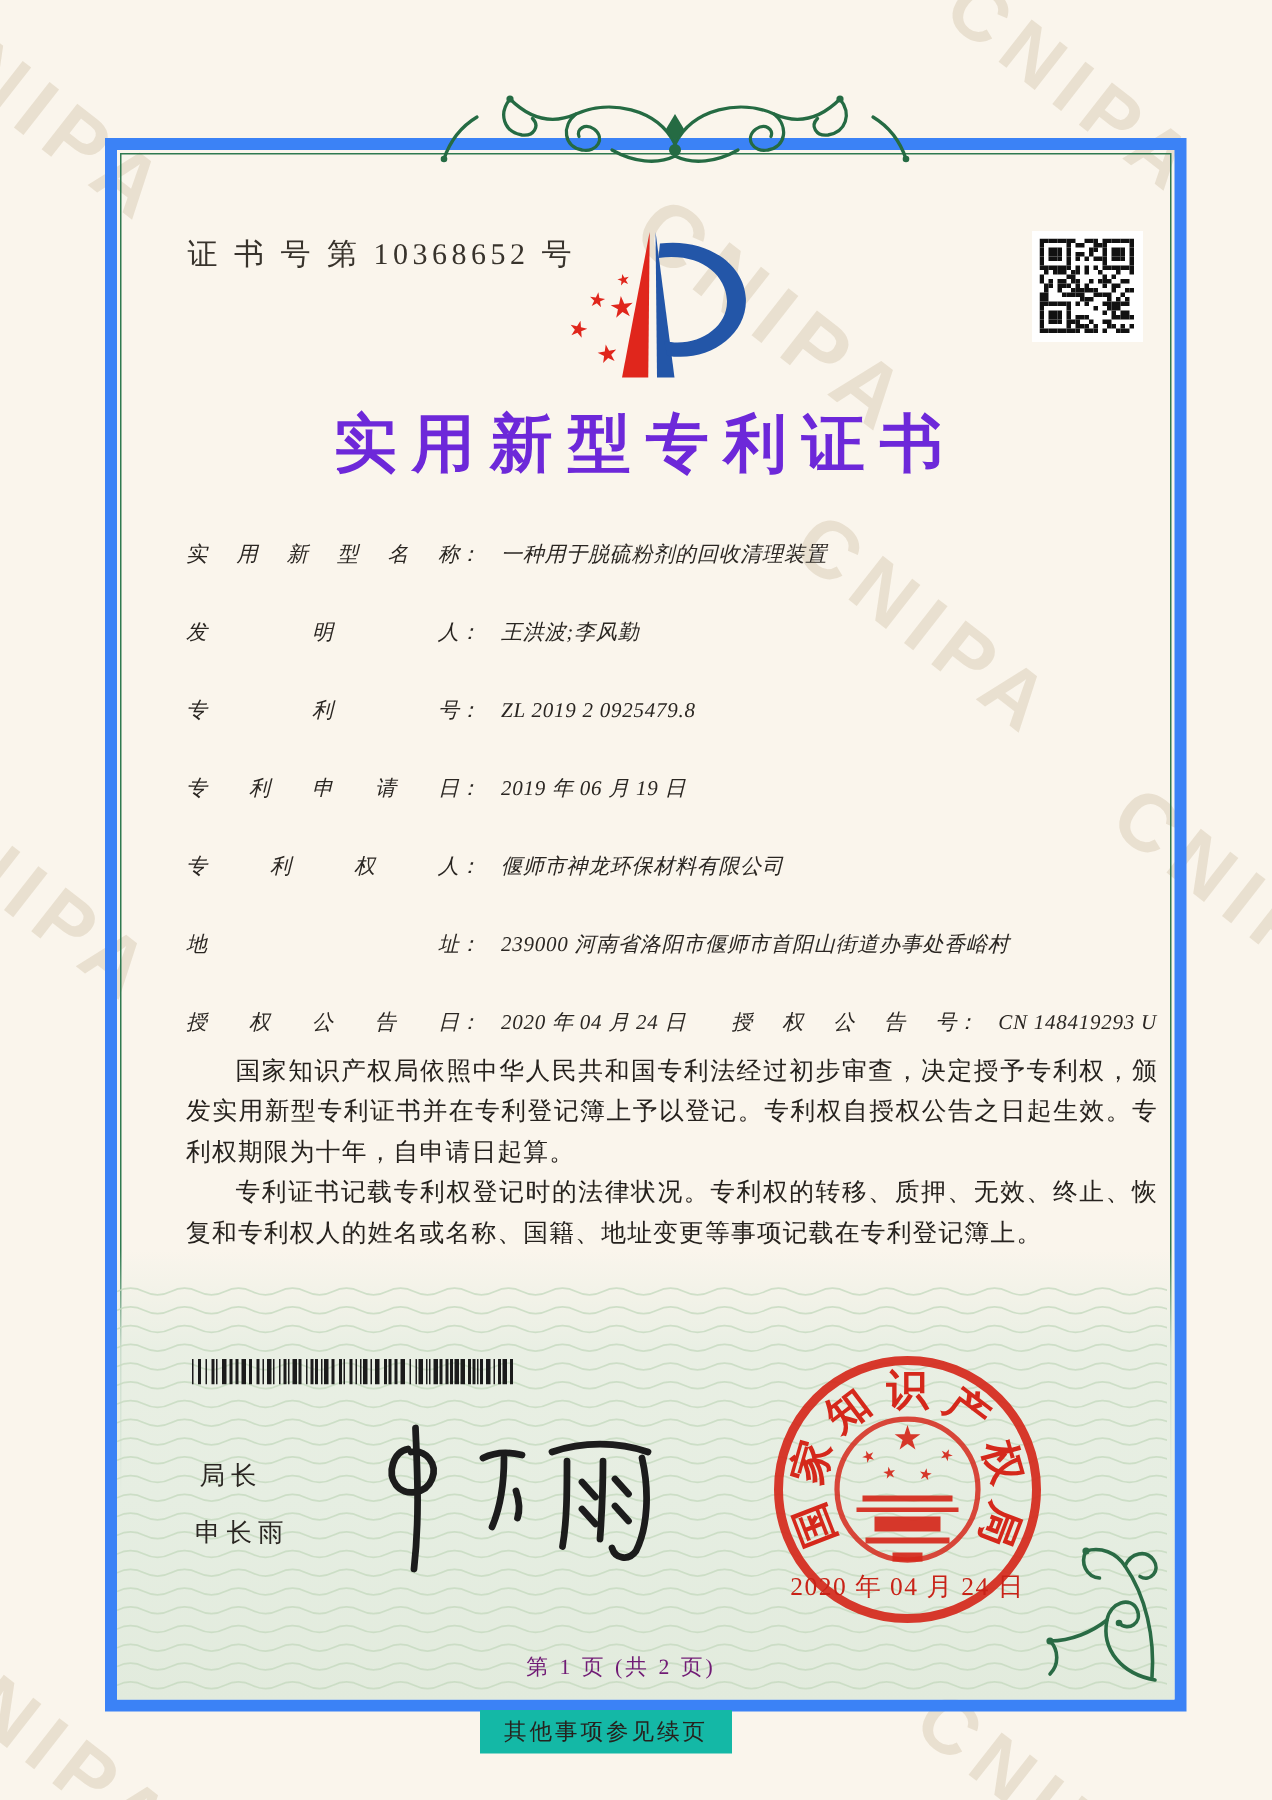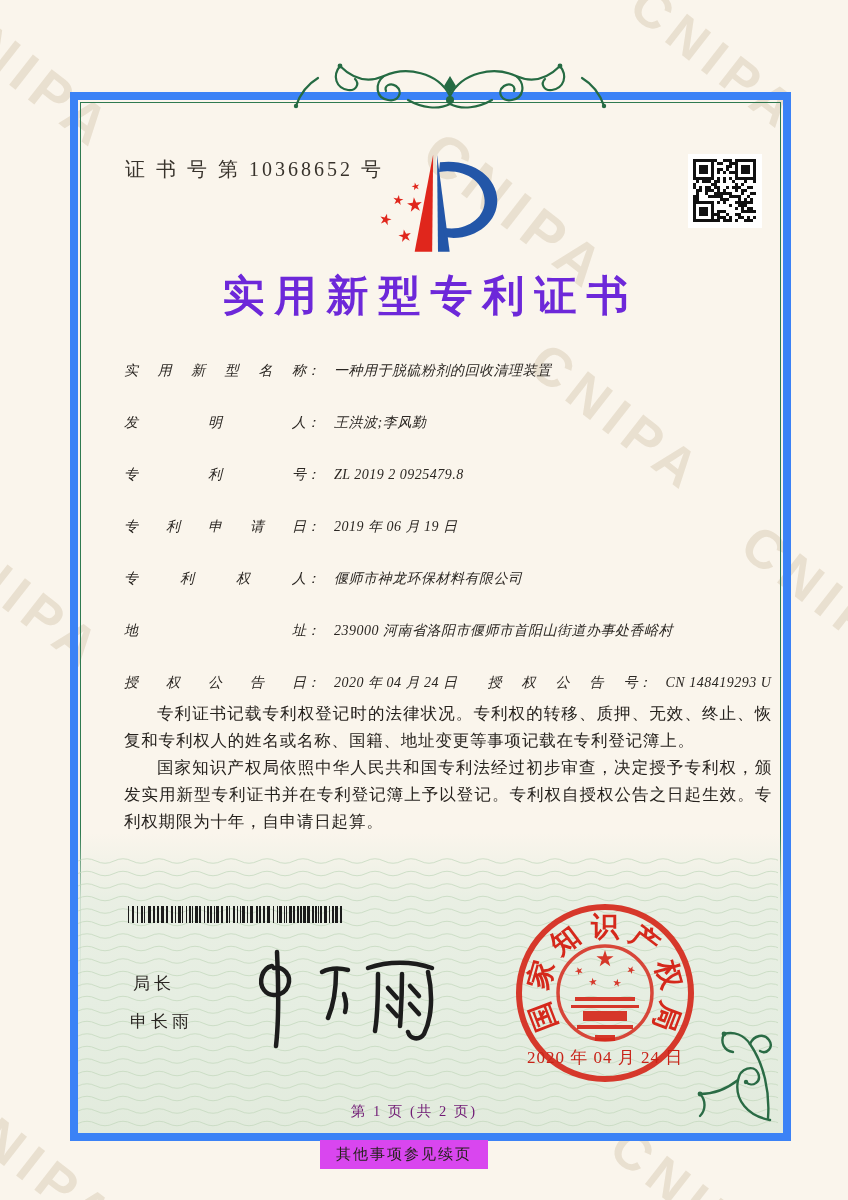--- a/index.html
+++ b/index.html
@@ -83,21 +83,21 @@
   .seal-date{
     position:absolute;left:-14px;right:-14px;bottom:16px;text-align:center;
     color:#c82217;font-size:17px;letter-spacing:1px;white-space:nowrap;
   }
   .page-footer{
     position:absolute;left:0;width:672px;top:1002px;text-align:center;
     font-size:14.5px;letter-spacing:2px;color:#701a75;z-index:2;
   }
   .continuation{
     position:absolute;left:404px;top:1140px;transform:translateX(-50%);
-    background:#d946ef;padding:5px 16px;font-size:15px;letter-spacing:2px;
+    background:#14b8a6;padding:5px 16px;font-size:15px;letter-spacing:2px;
     color:#26221e;z-index:2;white-space:nowrap;
   }
 </style>
 </head>
 <body>
 
 <div class="page">
 
   <span class="wm w1">CNIPA</span>
   <span class="wm w2">CNIPA</span>
@@ -469,22 +469,22 @@
         <span class="f-label">授权公告日</span>
           <span class="f-colon">：</span>
         <span class="f-value">2020 年 04 月 24 日</span>
         <span class="f-label short">授权公告号</span>
           <span class="f-colon">：</span>
         <span class="f-value">CN 148419293 U</span>
       </div>
     </div>
 
     <div class="body-text">
+      <p>国家知识产权局依照中华人民共和国专利法经过初步审查，决定授予专利权，颁发实用新型专利证书并在专利登记簿上予以登记。专利权自授权公告之日起生效。专利权期限为十年，自申请日起算。</p>
       <p>专利证书记载专利权登记时的法律状况。专利权的转移、质押、无效、终止、恢复和专利权人的姓名或名称、国籍、地址变更等事项记载在专利登记簿上。</p>
-      <p>国家知识产权局依照中华人民共和国专利法经过初步审查，决定授予专利权，颁发实用新型专利证书并在专利登记簿上予以登记。专利权自授权公告之日起生效。专利权期限为十年，自申请日起算。</p>
     </div>
 
     <svg class="barcode" id="barcode" width="218" height="17">
         <rect x="0" y="0" width="1" height="17" fill="#1b1b1b"></rect>
         <rect x="4" y="0" width="2" height="17" fill="#1b1b1b"></rect>
         <rect x="9" y="0" width="1" height="17" fill="#1b1b1b"></rect>
         <rect x="13" y="0" width="2" height="17" fill="#1b1b1b"></rect>
         <rect x="16" y="0" width="1" height="17" fill="#1b1b1b"></rect>
         <rect x="20" y="0" width="3" height="17" fill="#1b1b1b"></rect>
         <rect x="25" y="0" width="2" height="17" fill="#1b1b1b"></rect>

